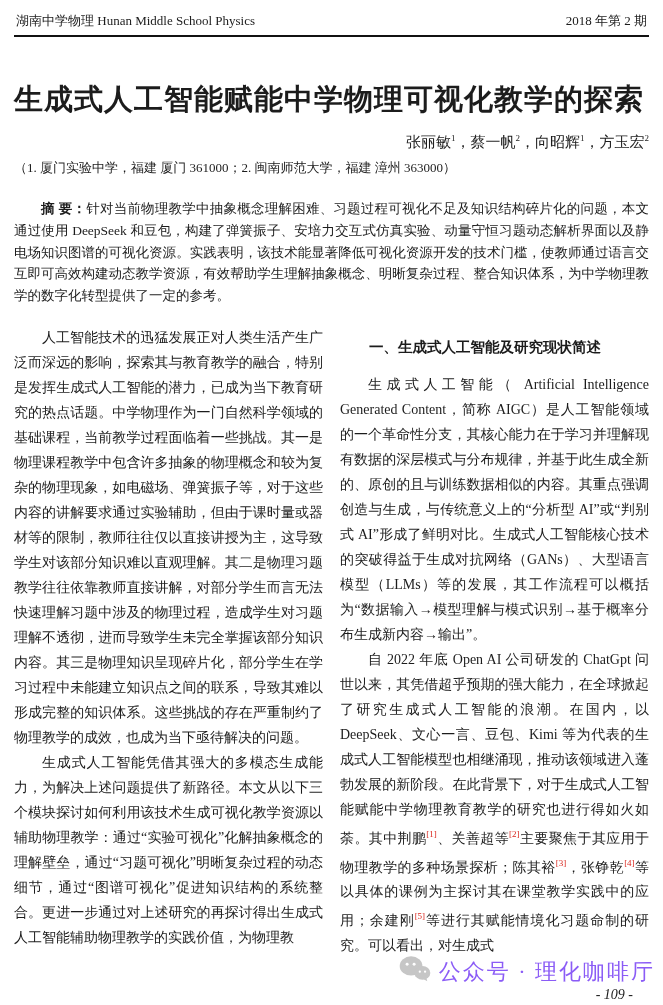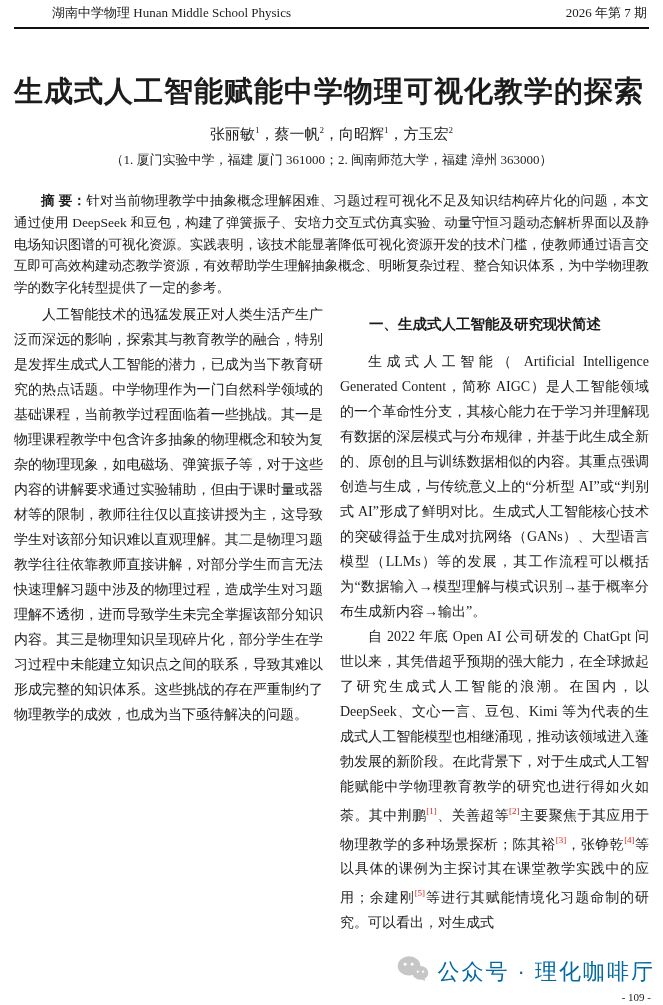--- a/index.html
+++ b/index.html
@@ -10,63 +10,62 @@
     color: #1c1c1c;
     font-family: "Liberation Serif", serif;
     position: relative;
     overflow: hidden;
   }
   .page { padding: 0 14px; }
 
   
   .journal-header {
     display: flex; justify-content: space-between; align-items: flex-end;
-    padding: 4px 2px 5px 2px;
+    padding: 12px 2px 5px 2px;
     font-size: 13px;
-    margin-left: 36px;
   }
   .header-rule { border: none; border-top: 2.5px solid #111; margin: 0 0 0 0; }
 
   
   .paper-title {
     margin: 44px 0 0 0;
     font-family: "Liberation Sans", sans-serif;
     font-weight: 700;
     font-size: 29px;
     line-height: 36px;
     letter-spacing: 1px;
   }
   .authors {
     margin-top: 16px;
-    text-align: center;
+    text-align: right;
     font-size: 15px;
   }
   .authors sup { font-size: 10px; }
   .affiliation {
     margin-top: 7px;
-    text-align: center;
+    text-align: left;
     font-size: 13px;
   }
 
   
   .abstract {
     margin-top: 21px;
     font-size: 13.5px;
     line-height: 21.8px;
     text-align: justify;
   }
   .abstract p { margin: 0; text-indent: 2em; }
   .label-bold { font-weight: 700; font-family: Liberation Sans, sans-serif; }
   .keywords { margin-top: 0; }
 
   
   .columns {
     display: flex;
     gap: 17px;
-    margin-top: 3px;
+    margin-top: 18px;
     justify-content: center;
   }
   .col {
     width: 50%;
     font-size: 14px;
     line-height: 25px;
     text-align: justify;
   }
   .col p { margin: 0; text-indent: 2em; }
   .col p.continuation { text-indent: 0; }
@@ -85,48 +84,50 @@
     position: absolute;
     right: 8px; bottom: 16px;
     display: flex; align-items: center; gap: 8px;
     font-size: 22px;
     font-family: "Liberation Sans", sans-serif;
     letter-spacing: 2px;
     white-space: nowrap;
   }
   .page-number {
     position: absolute;
-    right: 12px; bottom: 2px;
-    font-size: 11px;
+    right: 30px; bottom: 2px;
+    font-size: 14px;
+    font-style: italic;
   }
 </style>
 </head>
 <body>
 
 <div class="page">
 
   <div class="journal-header">
     <span>湖南中学物理 Hunan Middle School Physics</span>
-    <span>2026 年第 7 期</span>
+    <span>2018 年第 2 期</span>
   </div>
   <hr class="header-rule">
 
   <h1 class="paper-title">生成式人工智能赋能中学物理可视化教学的探索</h1>
 
   <div class="authors">张丽敏<sup class="au-sup">1</sup>，蔡一帆<sup class="au-sup">2</sup>，向昭辉<sup class="au-sup">1</sup>，方玉宏<sup class="au-sup">2</sup></div>
 
   <div class="affiliation">（1. 厦门实验中学，福建 厦门 361000；2. 闽南师范大学，福建 漳州 363000）</div>
 
   <div class="abstract">
     <p><span class="label-bold">摘  要：</span><span>针对当前物理教学中抽象概念理解困难、习题过程可视化不足及知识结构碎片化的问题，本文通过使用 DeepSeek 和豆包，构建了弹簧振子、安培力交互式仿真实验、动量守恒习题动态解析界面以及静电场知识图谱的可视化资源。实践表明，该技术能显著降低可视化资源开发的技术门槛，使教师通过语言交互即可高效构建动态教学资源，有效帮助学生理解抽象概念、明晰复杂过程、整合知识体系，为中学物理教学的数字化转型提供了一定的参考。</span></p>
   </div>
 
   <div class="columns">
     <div class="col">
       <p>人工智能技术的迅猛发展正对人类生活产生广泛而深远的影响，探索其与教育教学的融合，特别是发挥生成式人工智能的潜力，已成为当下教育研究的热点话题。中学物理作为一门自然科学领域的基础课程，当前教学过程面临着一些挑战。其一是物理课程教学中包含许多抽象的物理概念和较为复杂的物理现象，如电磁场、弹簧振子等，对于这些内容的讲解要求通过实验辅助，但由于课时量或器材等的限制，教师往往仅以直接讲授为主，这导致学生对该部分知识难以直观理解。其二是物理习题教学往往依靠教师直接讲解，对部分学生而言无法快速理解习题中涉及的物理过程，造成学生对习题理解不透彻，进而导致学生未完全掌握该部分知识内容。其三是物理知识呈现碎片化，部分学生在学习过程中未能建立知识点之间的联系，导致其难以形成完整的知识体系。这些挑战的存在严重制约了物理教学的成效，也成为当下亟待解决的问题。</p>
+      <p>生成式人工智能凭借其强大的多模态生成能力，为解决上述问题提供了新路径。本文从以下三个模块探讨如何利用该技术生成可视化教学资源以辅助物理教学：通过“实验可视化”化解抽象概念的理解壁垒，通过“习题可视化”明晰复杂过程的动态细节，通过“图谱可视化”促进知识结构的系统整合。更进一步通过对上述研究的再探讨得出生成式人工智能辅助物理教学的实践价值，为物理教</p>
     </div>
     <div class="col">
       <div class="sec-heading">一、生成式人工智能及研究现状简述</div>
       <p>生成式人工智能（ Artificial Intelligence Generated Content，简称 AIGC）是人工智能领域的一个革命性分支，其核心能力在于学习并理解现有数据的深层模式与分布规律，并基于此生成全新的、原创的且与训练数据相似的内容。其重点强调创造与生成，与传统意义上的“分析型 AI”或“判别式 AI”形成了鲜明对比。生成式人工智能核心技术的突破得益于生成对抗网络（GANs）、大型语言模型（LLMs）等的发展，其工作流程可以概括为“数据输入→模型理解与模式识别→基于概率分布生成新内容→输出”。</p>
       <p>自 2022 年底 Open AI 公司研发的 ChatGpt 问世以来，其凭借超乎预期的强大能力，在全球掀起了研究生成式人工智能的浪潮。在国内，以 DeepSeek、文心一言、豆包、Kimi 等为代表的生成式人工智能模型也相继涌现，推动该领域进入蓬勃发展的新阶段。在此背景下，对于生成式人工智能赋能中学物理教育教学的研究也进行得如火如荼。其中荆鹏<sup class="cite" style="color: rgb(217, 37, 28);">[1]</sup>、关善超等<sup class="cite" style="color: rgb(217, 37, 28);">[2]</sup>主要聚焦于其应用于物理教学的多种场景探析；陈其裕<sup class="cite" style="color: rgb(217, 37, 28);">[3]</sup>，张铮乾<sup class="cite" style="color: rgb(217, 37, 28);">[4]</sup>等以具体的课例为主探讨其在课堂教学实践中的应用；余建刚<sup class="cite" style="color: rgb(217, 37, 28);">[5]</sup>等进行其赋能情境化习题命制的研究。可以看出，对生成式</p>
     </div>
   </div>
 
 </div>
 
@@ -136,16 +137,16 @@
       <ellipse cx="13.5" cy="12.5" rx="13" ry="11" fill="#c6c6c6"></ellipse>
       <path d="M20 20 l-1.5 5 l5-3 z" fill="#c6c6c6"></path>
       <ellipse cx="26.5" cy="20.5" rx="9" ry="7.8" fill="#c6c6c6"></ellipse>
       <path d="M31 26 l1 4 l-4.5-2.5 z" fill="#c6c6c6"></path>
       <circle cx="9" cy="10.5" r="1.7" fill="#ffffff"></circle>
       <circle cx="17" cy="10.5" r="1.7" fill="#ffffff"></circle>
       <circle cx="23.5" cy="19" r="1.3" fill="#ffffff"></circle>
       <circle cx="29.5" cy="19" r="1.3" fill="#ffffff"></circle>
     </svg>
   </span>
-  <span id="watermark-text" style="color: #0369a1;">公众号 · 理化咖啡厅</span>
+  <span id="watermark-text" style="color: #8b5cf6; font-family: Liberation Serif, serif;">公众号 · 理化咖啡厅</span>
 </div>
 
 <div class="page-number">- 109 -</div>
 
 </body></html>

